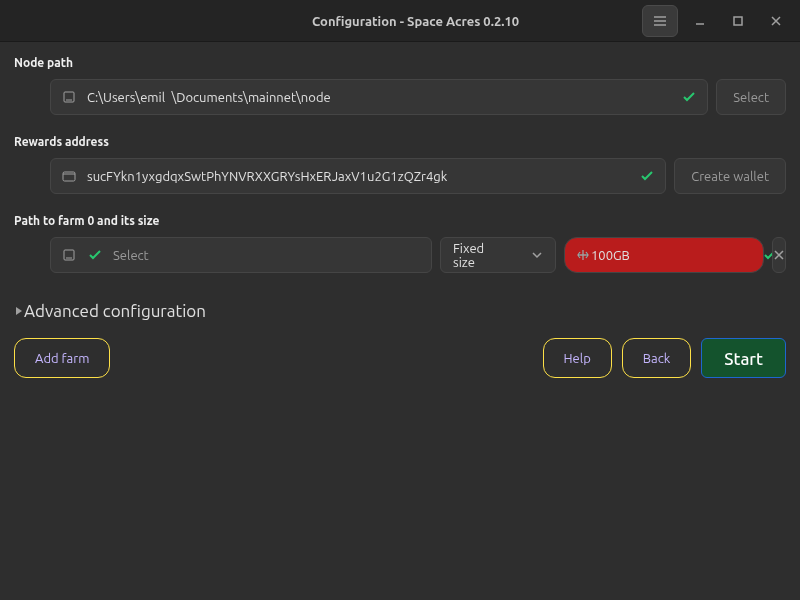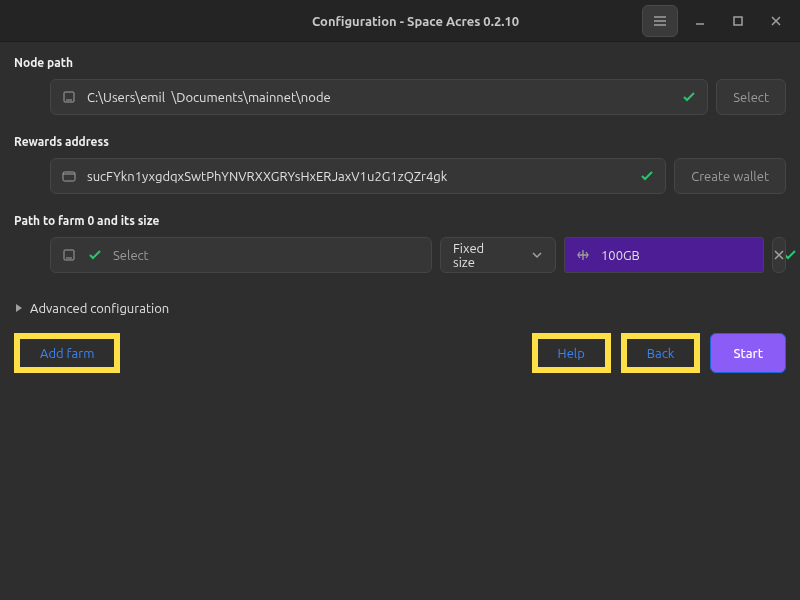--- a/index.html
+++ b/index.html
@@ -51,51 +51,51 @@
       display: flex; align-items: center; justify-content: center; cursor: pointer;
       font-family: inherit;
     }
     .select-box {
       background: #363636; border: 1px solid #454545; border-radius: 6px;
       color: #e0e0e0; font-size: 13px; height: 36px; padding: 0 12px;
       display: flex; align-items: center; gap: 24px; cursor: pointer;
       min-width: 116px; justify-content: space-between;
     }
     .size-input {
-      background: #4c1d95; border: 1px solid #454545; border-radius: 3px;
-      height: 36px; display: flex; align-items: center; padding: 0 10px; gap: 10px;
+      background: #b91c1c; border: 1px solid #454545; border-radius: 13px;
+      height: 36px; display: flex; align-items: center; padding: 0 10px; 
       min-width: 200px;
     }
     .size-input input {
       flex: 1; background: transparent; border: none; outline: none;
       color: #e0e0e0; font-size: 13px; font-family: inherit;
     }
     .icon-btn {
       background: #363636; border: 1px solid #454545; border-radius: 6px;
       width: 36px; height: 36px; display: flex; align-items: center; justify-content: center;
       color: #9a9a9a; cursor: pointer;
     }
     .adv-toggle {
-      display: flex; align-items: center; gap: 6px; cursor: pointer;
-      color: #e0e0e0; font-size: 13px; margin-top: 28px; margin-bottom: 18px;
+      display: flex; align-items: center; gap: 0; cursor: pointer;
+      color: #e0e0e0; font-size: 17px; margin-top: 28px; margin-bottom: 18px;
     }
     .bottom-row {
       display: flex; justify-content: space-between; align-items: center;
       margin-top: 12px;
     }
     .bottom-right { display: flex; gap: 10px; }
     .btn-outline {
-      background: transparent; border: 6px solid #fde047; border-radius: 0;
-      color: #3b82f6; font-size: 13px; padding: 0 20px; height: 40px;
+      background: transparent; border: 1px solid #fde047; border-radius: 12px;
+      color: #c4b5fd; font-size: 13px; padding: 0 20px; height: 40px;
       display: flex; align-items: center; justify-content: center; cursor: pointer;
       font-family: inherit;
     }
     .btn-primary {
-      background: #8b5cf6; border: 1px solid #1e66d0; border-radius: 6px;
-      color: #fff; font-size: 13px; font-weight: 500; padding: 0 22px; height: 40px;
+      background: #14532d; border: 1px solid #1e66d0; border-radius: 6px;
+      color: #fff; font-size: 17px; font-weight: 500; padding: 0 22px; height: 40px;
       display: flex; align-items: center; justify-content: center; cursor: pointer;
       font-family: inherit;
     }
     .farm-path-group { flex: 0 0 382px; }
   </style>
 </head>
 <body>
 
 <div class="titlebar">
   <div class="titlebar-title">Configuration - Space Acres 0.2.10</div>

